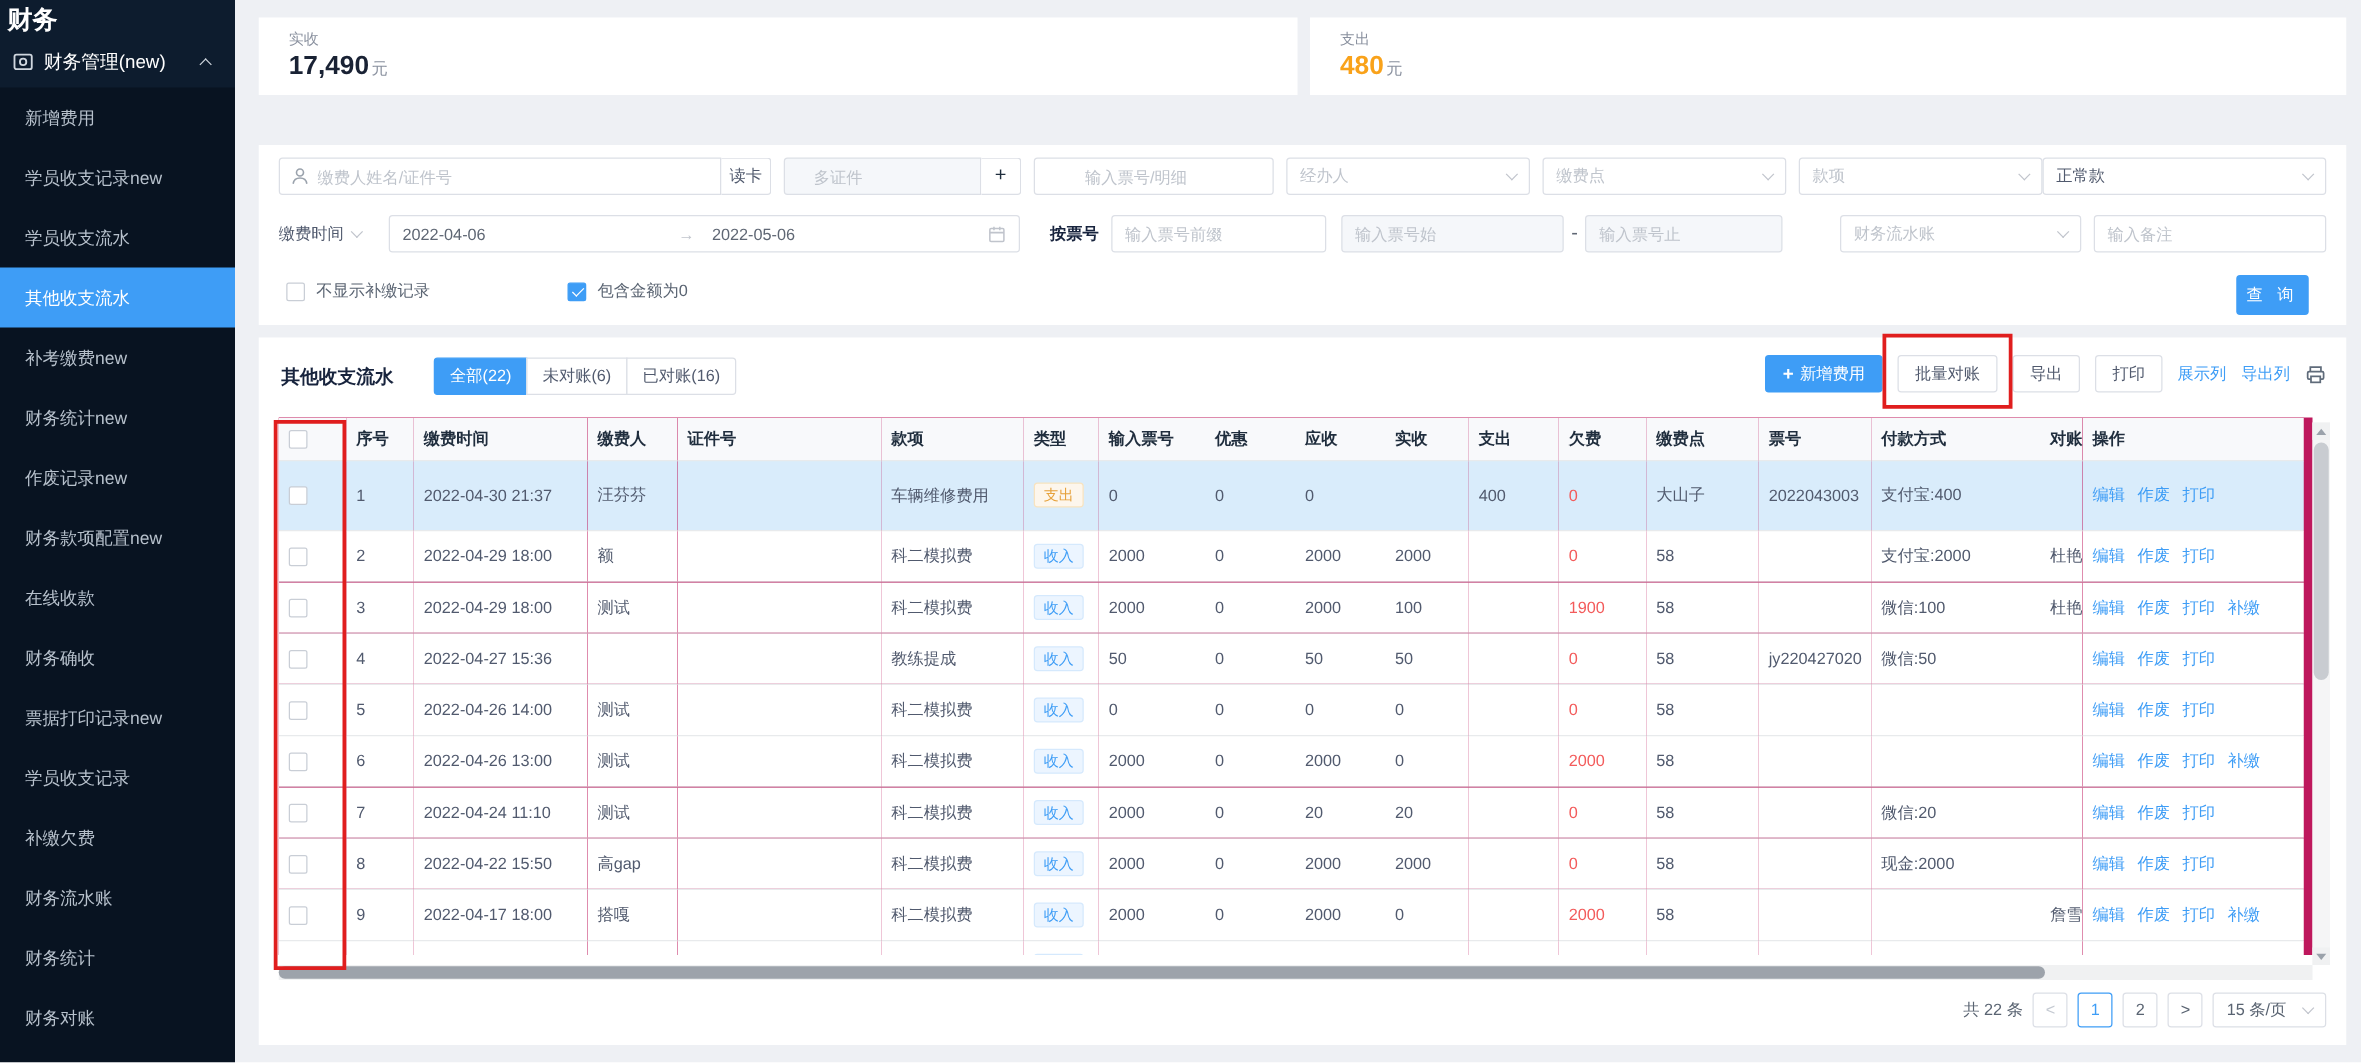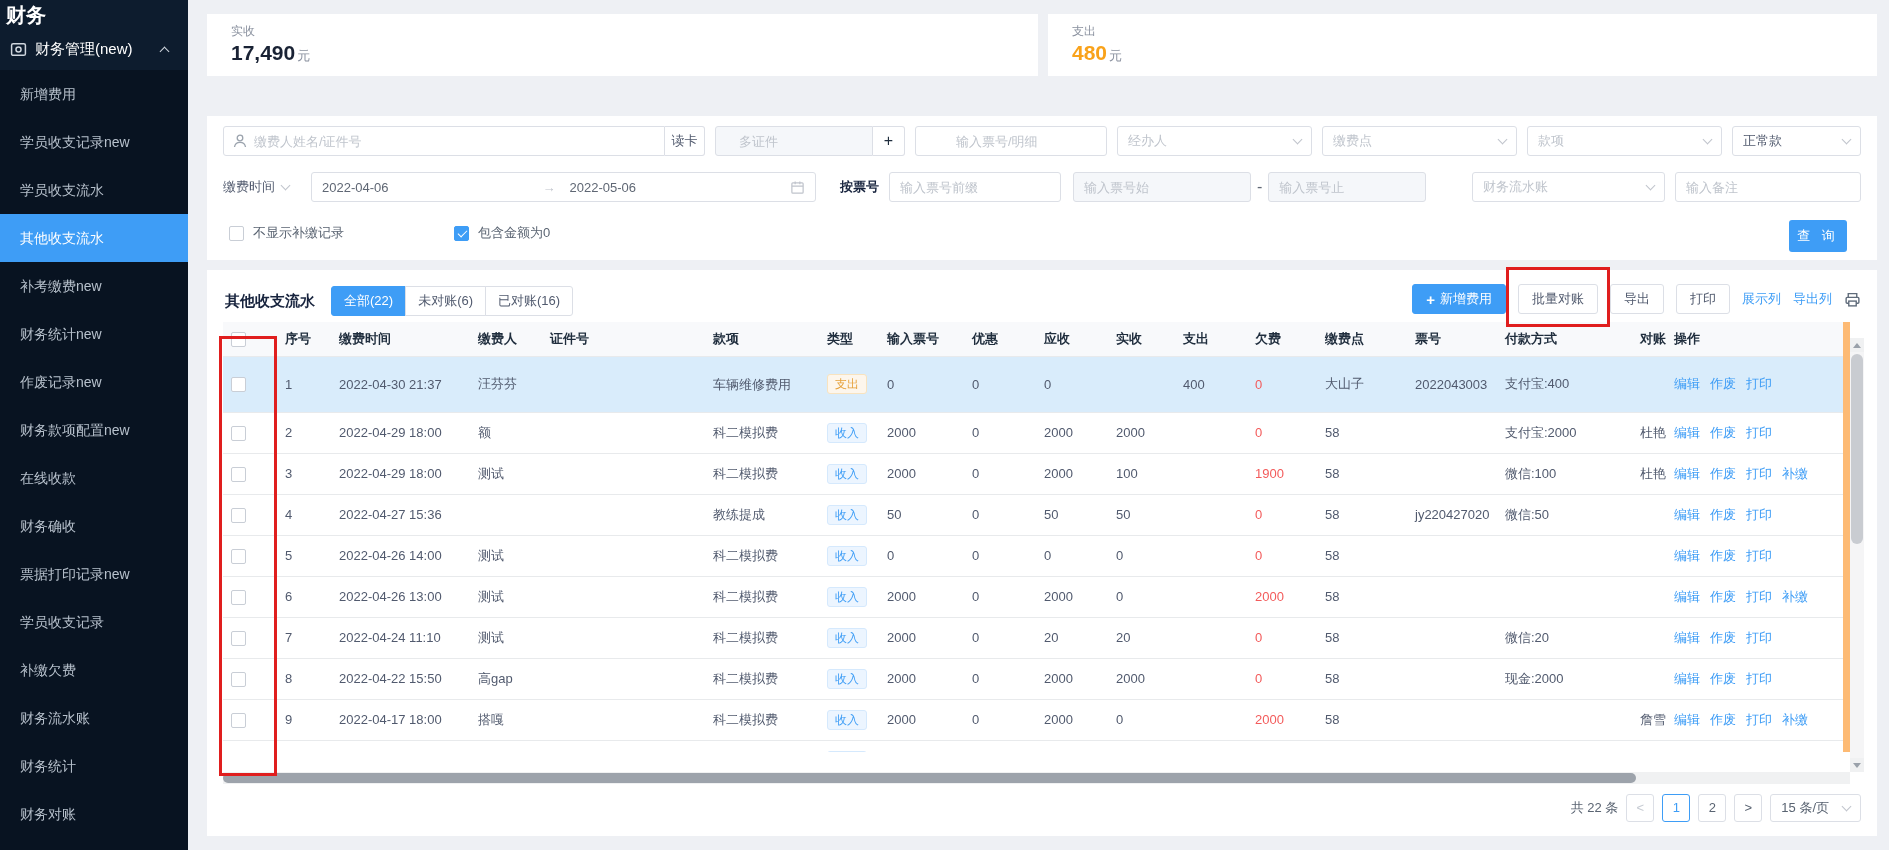--- a/index.html
+++ b/index.html
@@ -55,33 +55,33 @@
   .cbx { display:flex; align-items:center; gap:9px; font-size:13px; color:#5a6472; cursor:pointer; }
   .cb { width:15px; height:15px; border:1px solid #c9ced6; border-radius:2px; background:#fff; position:relative; flex:none; }
   .cb.checked { background:#3e9df6; border-color:#3e9df6; }
   .cb.checked::after { content:""; position:absolute; left:4.5px; top:1.5px; width:4px; height:8px; border-right:1.6px solid #fff; border-bottom:1.6px solid #fff; transform:rotate(45deg); }
   .search-btn { position:absolute; right:30px; top:104px; width:58px; height:32px; background:#3e9df6; color:#fff; font-size:13px; border:none; border-radius:3px; cursor:pointer; letter-spacing:4px; }
 
   
   #table-card { left:207px; top:270px; width:1670px; height:566px; }
   .sec-head { position:absolute; left:18px; top:16px; display:flex; align-items:center; }
   .sec-title { font-size:15px; font-weight:bold; color:#17233d; margin-right:16px; }
-  .tabs { display:flex; }
+  .tabs { display:flex;margin-left:16px; }
   .tab { height:30px; line-height:28px; padding:0 12px; border:1px solid #dcdfe6; background:#fff; color:#515a6e; font-size:13px; margin-left:-1px; cursor:pointer; }
   .tab:first-child { border-radius:3px 0 0 3px; margin-left:0; }
   .tab:last-child { border-radius:0 3px 3px 0; }
   .tab.active { background:#3e9df6; border-color:#3e9df6; color:#fff; }
   .sec-actions { position:absolute; right:16px; top:14px; display:flex; align-items:center; gap:12px; }
   .btn { height:30px; padding:0 13px; border-radius:3px; font-size:13px; display:flex; align-items:center; cursor:pointer; white-space:nowrap; }
   .btn.primary { background:#3e9df6; color:#fff; border:1px solid #3e9df6; }
   .btn.primary .plus { font-size:15px; margin-right:5px; font-weight:bold; }
   .btn.plain { background:#fff; border:1px solid #dcdfe6; color:#515a6e; }
   .link { color:#3e9df6; font-size:13px; cursor:pointer; white-space:nowrap; }
 
-  .table-clip { position:absolute; left:16px; top:52px; width:1627px; height:430px; overflow:hidden; background:#fdba74; }
+  .table-clip { position:absolute; left:16px; top:64px; width:1627px; height:430px; overflow:hidden; background:#be185d; }
   table { border-collapse:collapse; table-layout:fixed; width:1620px; }
   thead th { background:#f8f9fb; height:34px; font-size:13px; color:#1f2d3d; font-weight:bold; text-align:left; padding:0 8px; border-bottom:1px solid #e8eaec; white-space:nowrap; overflow:hidden; }
   tbody td { height:41px; font-size:13px; color:#515a6e; padding:0 8px; border-bottom:1px solid #e8eaec; white-space:nowrap; overflow:hidden; background:#fff; }
   tr.hl td { background:#d9ecfb; height:56px; }
   td.wrap { white-space:normal; line-height:17px; }
   .red { color:#f35b5b; }
   .tag { display:inline-block; padding:2px 7px; font-size:12px; border-radius:3px; border:1px solid; line-height:14px; }
   .tag.in { color:#3e9df6; background:#ecf5ff; border-color:#d5e9fd; }
   .tag.out { color:#e6a23c; background:#fdf6ec; border-color:#f8e3bf; }
   .alink { color:#3e9df6; margin-right:10px; cursor:pointer; }
@@ -147,21 +147,21 @@
     <div class="stat-label">实收</div>
     <div class="stat-value"><span>17,490</span><span class="stat-unit">元</span></div>
   </div>
   <div class="card" id="stat2">
     <div class="stat-label">支出</div>
     <div class="stat-value"><span>480</span><span class="stat-unit">元</span></div>
   </div>
 
   <div class="card" id="filter-card">
     <div class="f-row" id="f-row1">
-      <div class="igroup" style="width:482px; flex:none;">
+      <div class="igroup" style="width:394px; flex:none;">
         <span class="iconwrap" style="flex:1;">
           <svg class="inp-icon" viewBox="0 0 16 16" fill="none" stroke="#9ba3ad" stroke-width="1.3">
             <circle cx="8" cy="5" r="2.8"></circle>
             <path d="M2.5 14c0.5-3.2 2.8-4.6 5.5-4.6s5 1.4 5.5 4.6"></path>
           </svg>
           <input class="inp" placeholder="缴费人姓名/证件号" style="">
         </span>
         <span class="addon" style="width:40px;">读卡</span>
       </div>
       <div class="igroup" style="width:190px; flex:none; margin-left:10px;">
@@ -174,21 +174,21 @@
         <span class="car"></span>
       </div>
       <div class="sel" style="width:195px; flex:none; margin-left:10px;">
         <span class="ph">缴费点</span>
         <span class="car"></span>
       </div>
       <div class="sel" style="width:195px; flex:none; margin-left:10px;">
         <span class="ph">款项</span>
         <span class="car"></span>
       </div>
-      <div class="sel" style="flex:1; margin-left:10px;">
+      <div class="sel" style="flex:1; ">
         <span class="val">正常款</span>
         <span class="car"></span>
       </div>
     </div>
 
     <div class="f-row" id="f-row2">
       <div class="time-label">
         <span>缴费时间</span>
         <span class="car"></span>
       </div>

